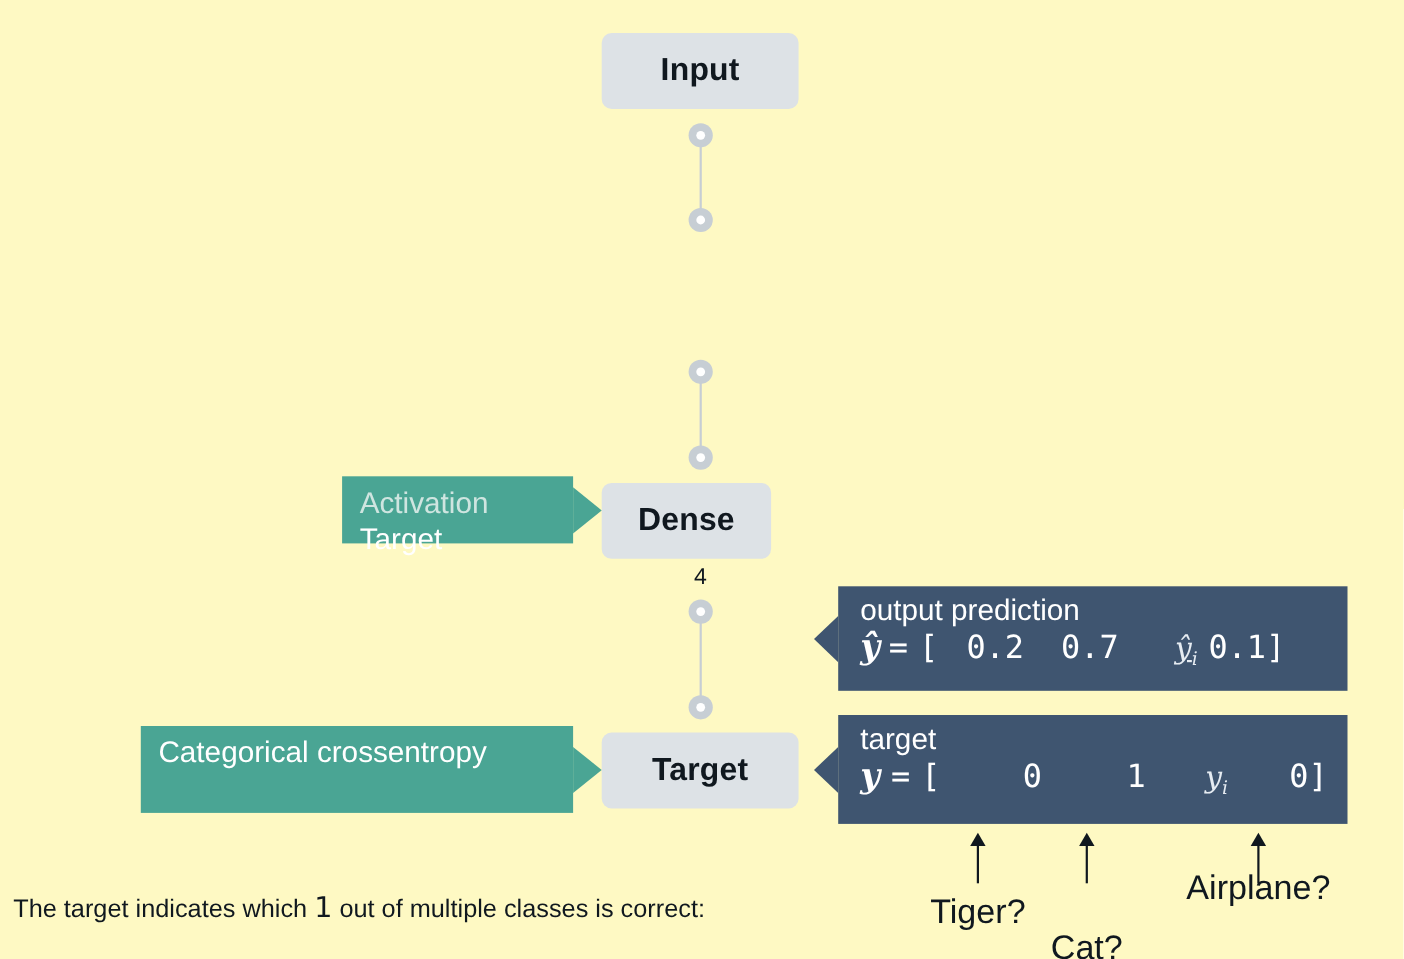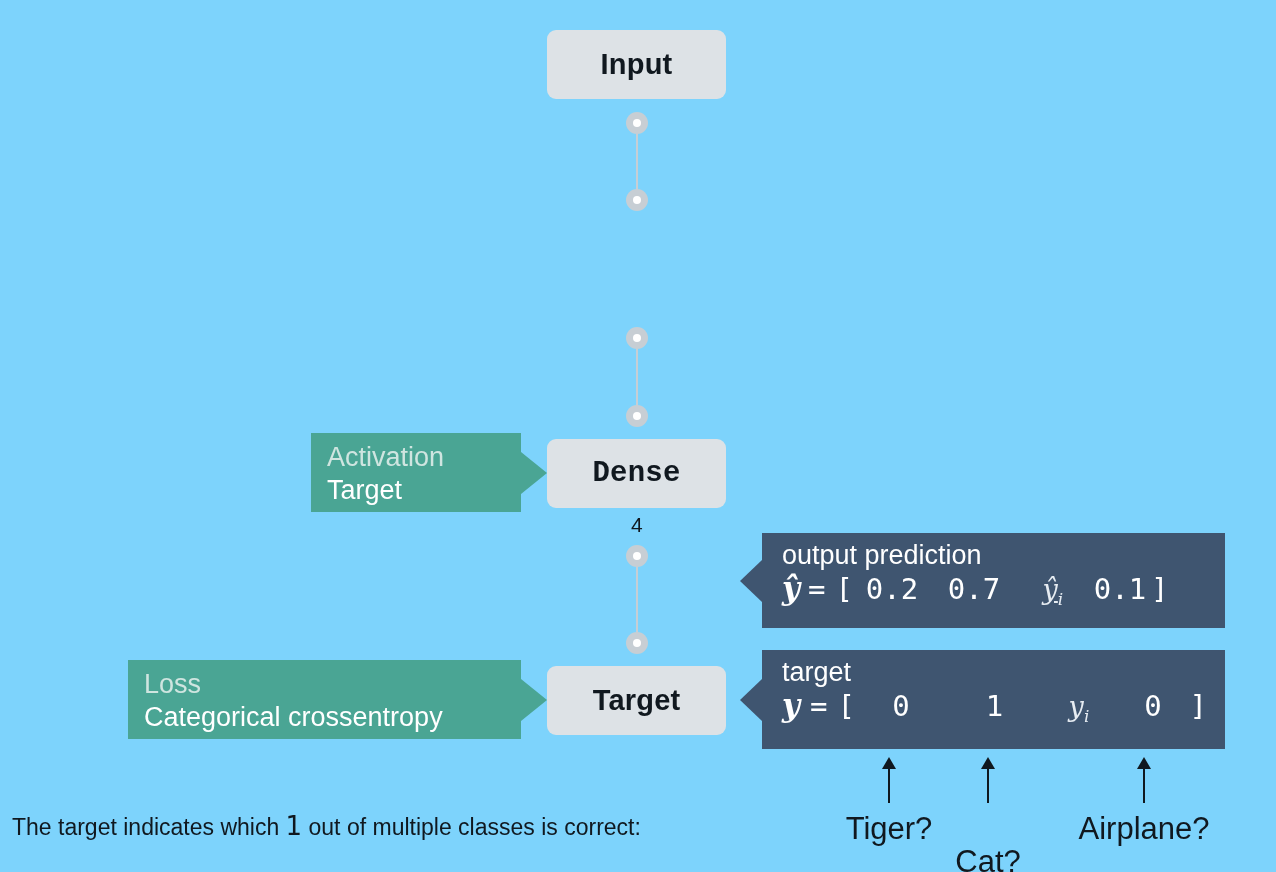--- a/index.html
+++ b/index.html
@@ -9,21 +9,21 @@
     background: #ffffff;
   }
   body {
     font-family: "Liberation Sans", sans-serif;
     -webkit-font-smoothing: antialiased;
   }
   #canvas {
     position: relative;
     width: 1276px;
     height: 872px;
-    background: #7dd3fc;
+    background: #fef9c3;
     overflow: hidden;
   }
 
   
   .layer-box {
     position: absolute;
     background: #dde2e6;
     border-radius: 9px;
     display: flex;
     align-items: center;
@@ -186,21 +186,21 @@
     white-space: pre;
   }
   .vec-sym {
     font-family: "DejaVu Serif", "Liberation Serif", serif;
     font-style: italic;
     font-weight: bold;
     font-size: 31px;
   }
   .vec-cell {
     display: inline-block;
-    text-align: center;
+    text-align: right;
   }
   .vec-sub {
     font-family: "DejaVu Serif", "Liberation Serif", serif;
     font-style: italic;
     font-size: 27px;
     color: #e6ecf2;
   }
   .vec-sub sub {
     font-size: 17px;
   }
@@ -266,25 +266,25 @@
     <div class="node-dot bottom"></div>
   </div>
 
 
   <div class="connector" style="left:626px; top:327px; height:100px;">
     <div class="conn-line"></div>
     <div class="node-dot top"></div>
     <div class="node-dot bottom"></div>
   </div>
 
-  <div class="layer-box" style="left:547px; top:439px; width:179px; height:69px;font-family:Liberation Mono, monospace;">
+  <div class="layer-box" style="left:547px; top:439px; width:154px; height:69px;">
     <span class="layer-label">Dense</span>
   </div>
 
-  <div class="callout-green" style="left:311px; top:433px; width:210px; height:79px;">
+  <div class="callout-green" style="left:311px; top:433px; width:210px; height:61px;">
     <div class="co-kind">Activation</div>
     <div class="co-value">Target</div>
     <span class="tab"></span>
   </div>
 
   <div class="conn-count" style="left:631px; top:514px;">4</div>
   <div class="connector" style="left:626px; top:545px; height:109px;">
     <div class="conn-line"></div>
     <div class="node-dot top"></div>
     <div class="node-dot bottom"></div>
@@ -303,21 +303,20 @@
       <span class="vec-cell" style="width:62px;">0.1</span>
       <span>]</span>
     </div>
   </div>
 
   <div class="layer-box" style="left:547px; top:666px; width:179px; height:69px;">
     <span class="layer-label">Target</span>
   </div>
 
   <div class="callout-green" style="left:128px; top:660px; width:393px; height:79px;">
-    <div class="co-kind">Loss</div>
     <div class="co-value">Categorical crossentropy</div>
     <span class="tab"></span>
   </div>
 
   <div class="callout-dark" style="left:762px; top:650px; width:463px; height:99px;">
     <span class="tab"></span>
     <div class="co-kind">target</div>
     <div class="vec-row">
       <span class="vec-sym">y</span>
       <span style="margin:0 10px 0 10px;">=</span>
@@ -339,17 +338,17 @@
   <div class="class-arrow" style="left:981px; top:757px; height:46px;">
     <span class="head"></span>
     <span class="shaft"></span>
   </div>
   <div class="class-label" style="left:988px; top:813px;margin-top:33px;">Cat?</div>
 
   <div class="class-arrow" style="left:1137px; top:757px; height:46px;">
     <span class="head"></span>
     <span class="shaft"></span>
   </div>
-  <div class="class-label" style="left:1144px; top:813px;">Airplane?</div>
+  <div class="class-label" style="left:1144px; top:791px;">Airplane?</div>
 
   <div class="caption" style="left:12px; top:813px;"><span>The target indicates which </span><span class="emph">1</span><span> out of multiple classes is correct:</span></div>
 
 </div>
 
 </body></html>

